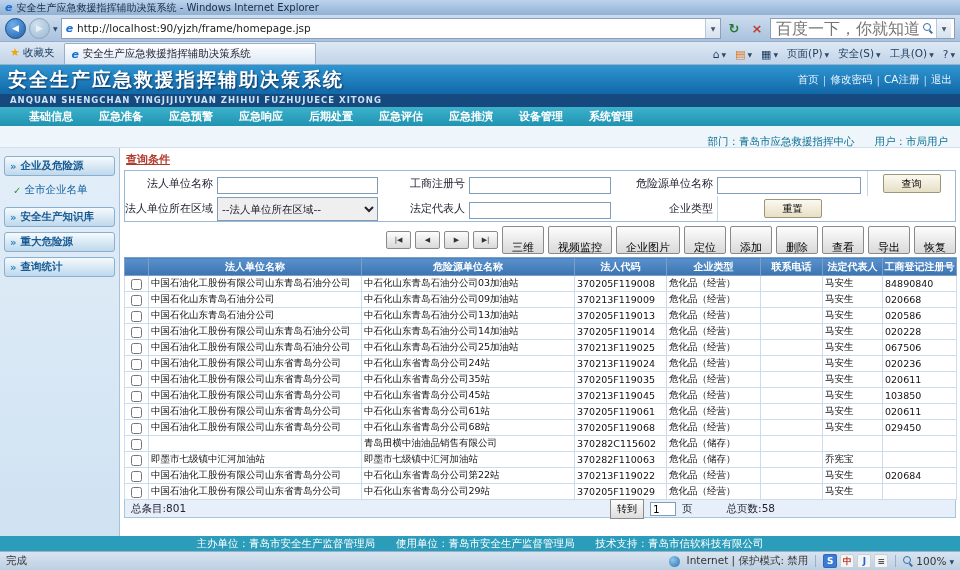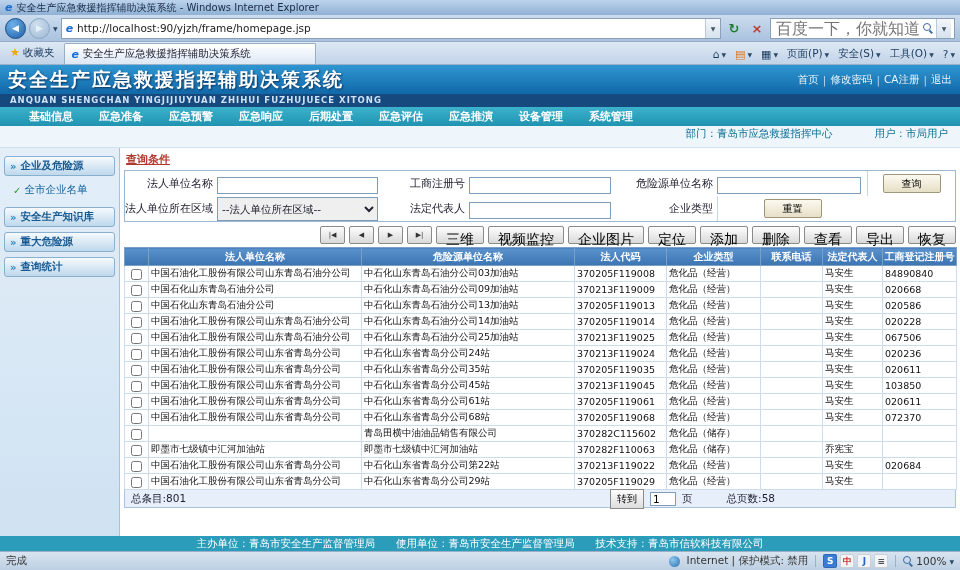--- a/index.html
+++ b/index.html
@@ -41,42 +41,42 @@
   .header-main { height: 29px; background: linear-gradient(#2f96d2,#1168a8); display: flex; align-items: center; padding: 0 8px; position: relative; }
   .app-title { color: #fff; font-size: 19px; font-weight: bold; letter-spacing: 2px; text-shadow: 1px 1px 2px rgba(6,40,80,0.85); white-space: nowrap; }
   .header-links { position: absolute; right: 8px; top: 8px; color: #eaf4fc; font-size: 10.5px; display: flex; gap: 4px; align-items: center; }
   .hlink { cursor: pointer; }
   .hsep { color: #bcd6ec; }
   .header-pinyin { height: 13px; background: #16497e; color: #cfe2f5; font-size: 8.5px; font-weight: bold; letter-spacing: 1px; line-height: 13px; padding: 0 10px; white-space: nowrap; overflow: hidden; }
 
   .menubar { height: 19px; background: linear-gradient(#3db2cc,#1f93b0); display: flex; padding: 0 16px; flex: 0 0 auto; }
   .menu-item { color: #fff; font-size: 11px; font-weight: bold; padding: 0 13px; line-height: 19px; cursor: pointer; white-space: nowrap; }
 
-  .deptbar { height: 22px; background: #eef6fb; display: flex; justify-content: flex-end; gap: 42px; padding: 0 12px; font-size: 10.5px; color: #0b6f93; line-height: 15px; border-bottom: 1px solid #d0e0ec; flex: 0 0 auto; }
+  .deptbar { height: 22px; background: #eef6fb; display: flex; justify-content: flex-end; gap: 20px; padding: 8px 12px; font-size: 10.5px; color: #0b6f93; line-height: 15px; border-bottom: 1px solid #d0e0ec; flex: 0 0 auto; }
 
   
   .content { flex: 1; display: flex; min-height: 0; }
   .sidebar { width: 120px; flex: 0 0 120px; background: linear-gradient(#e3eef8,#cfe2f2); border-right: 1px solid #a8c2d8; padding: 8px 4px; }
   .side-group { height: 20px; background: linear-gradient(#f6fafd,#bed8ec); border: 1px solid #8ab0d0; border-radius: 3px; display: flex; align-items: center; gap: 4px; padding: 0 5px; font-size: 10.5px; font-weight: bold; color: #175a92; margin-bottom: 5px; cursor: pointer; white-space: nowrap; overflow: hidden; }
   .side-ico { color: #2a85c0; font-size: 10px; }
   .side-item { display: flex; align-items: center; gap: 3px; font-size: 10.5px; color: #0f5f9f; padding: 2px 0 2px 9px; margin-bottom: 8px; cursor: pointer; white-space: nowrap; }
   .side-item .check { color: #2a9a2a; font-weight: bold; font-size: 10px; }
 
   .main { flex: 1; background: #fff; padding: 2px 4px; display: flex; flex-direction: column; min-width: 0; overflow: hidden; }
   .section-title { font-size: 11px; font-weight: bold; color: #b03a2e; text-decoration: underline; padding: 2px 2px 3px; }
   .query-box { border: 1px solid #9ab8d4; display: grid; grid-template-columns: 92px 168px 84px 148px 100px 150px 1fr; grid-auto-rows: 25px; align-items: center; background: #fff; flex: 0 0 auto; }
   .q-label { font-size: 11px; color: #223; text-align: right; padding-right: 4px; white-space: nowrap; overflow: hidden; }
   .q-input { height: 17px; border: 1px solid #7f9db9; width: 96%; font-size: 11px; padding: 0 2px; font-family: inherit; }
   .q-select { height: 24px; border: 1px solid #7f9db9; width: 96%; font-size: 10.5px; font-family: inherit; color: #223; }
   .q-btn-cell { border-left: 1px solid #c3d6e8; height: 100%; display: flex; align-items: center; justify-content: center; }
   .q-btn { width: 58px; height: 19px; background: linear-gradient(#fbf9f0,#e7dfc6); border: 1px solid #9d9678; border-radius: 2px; font-size: 10px; font-family: inherit; cursor: pointer; }
 
   .grid-toolbar { display: flex; align-items: center; justify-content: flex-end; gap: 4px; padding: 4px 0 3px; flex: 0 0 auto; }
   .pager-btn { width: 25px; height: 18px; font-size: 7px; background: linear-gradient(#fdfdfd,#d9d9d9); border: 1px solid #8a8a8a; border-radius: 2px; color: #333; font-family: inherit; cursor: pointer; padding: 0; }
-  .tool-btn { height: 18px; padding: 4px 9px; font-size: 14px; background: linear-gradient(#fdfdfd,#d9d9d9); border: 1px solid #8a8a8a; border-radius: 2px; font-family: inherit; cursor: pointer; white-space: nowrap; }
+  .tool-btn { height: 18px; padding: 13px 9px; font-size: 11px; background: linear-gradient(#fdfdfd,#d9d9d9); border: 1px solid #8a8a8a; border-radius: 2px; font-family: inherit; cursor: pointer; white-space: nowrap; }
 
   table.grid { width: 100%; border-collapse: collapse; table-layout: fixed; flex: 0 0 auto; }
   .grid th { background: linear-gradient(#5b92cc,#3a74b2); color: #fff; font-size: 10px; font-weight: bold; height: 18px; border: 1px solid #7ba0c8; padding: 0 1px; white-space: nowrap; overflow: hidden; }
   .grid td { font-size: 9.5px; height: 16px; border: 1px solid #ccdcec; padding: 0 2px; white-space: nowrap; overflow: hidden; color: #111; }
   .grid td.check-col { text-align: center; }
   .grid input[type=checkbox] { width: 11px; height: 11px; margin: 0; vertical-align: middle; }
 
   .summary { height: 18px; background: #e6effa; border: 1px solid #a8c4dc; border-top: none; display: flex; align-items: center; font-size: 10.5px; color: #223; padding: 0 6px; gap: 6px; flex: 0 0 auto; }
   .sum-total { flex: 1; }
   .goto-btn { border: 1px solid #8a8a8a; background: linear-gradient(#fdfdfd,#dddddd); padding: 0 6px; height: 20px; line-height: 12px; font-size: 10px; font-family: inherit; cursor: pointer; }
@@ -378,21 +378,21 @@
               <td>020611</td>
             </tr>
             <tr class="grid-row">
               <td class="check-col"><input type="checkbox" style=""></td>
               <td>中国石油化工股份有限公司山东省青岛分公司</td>
               <td>中石化山东省青岛分公司68站</td>
               <td>370205F119068</td>
               <td>危化品（经营）</td>
               <td></td>
               <td>马安生</td>
-              <td>072370</td>
+              <td>029450</td>
             </tr>
             <tr class="grid-row">
               <td class="check-col"><input type="checkbox" style=""></td>
               <td></td>
               <td>青岛田横中油油品销售有限公司</td>
               <td>370282C115602</td>
               <td>危化品（储存）</td>
               <td></td>
               <td></td>
               <td></td>

